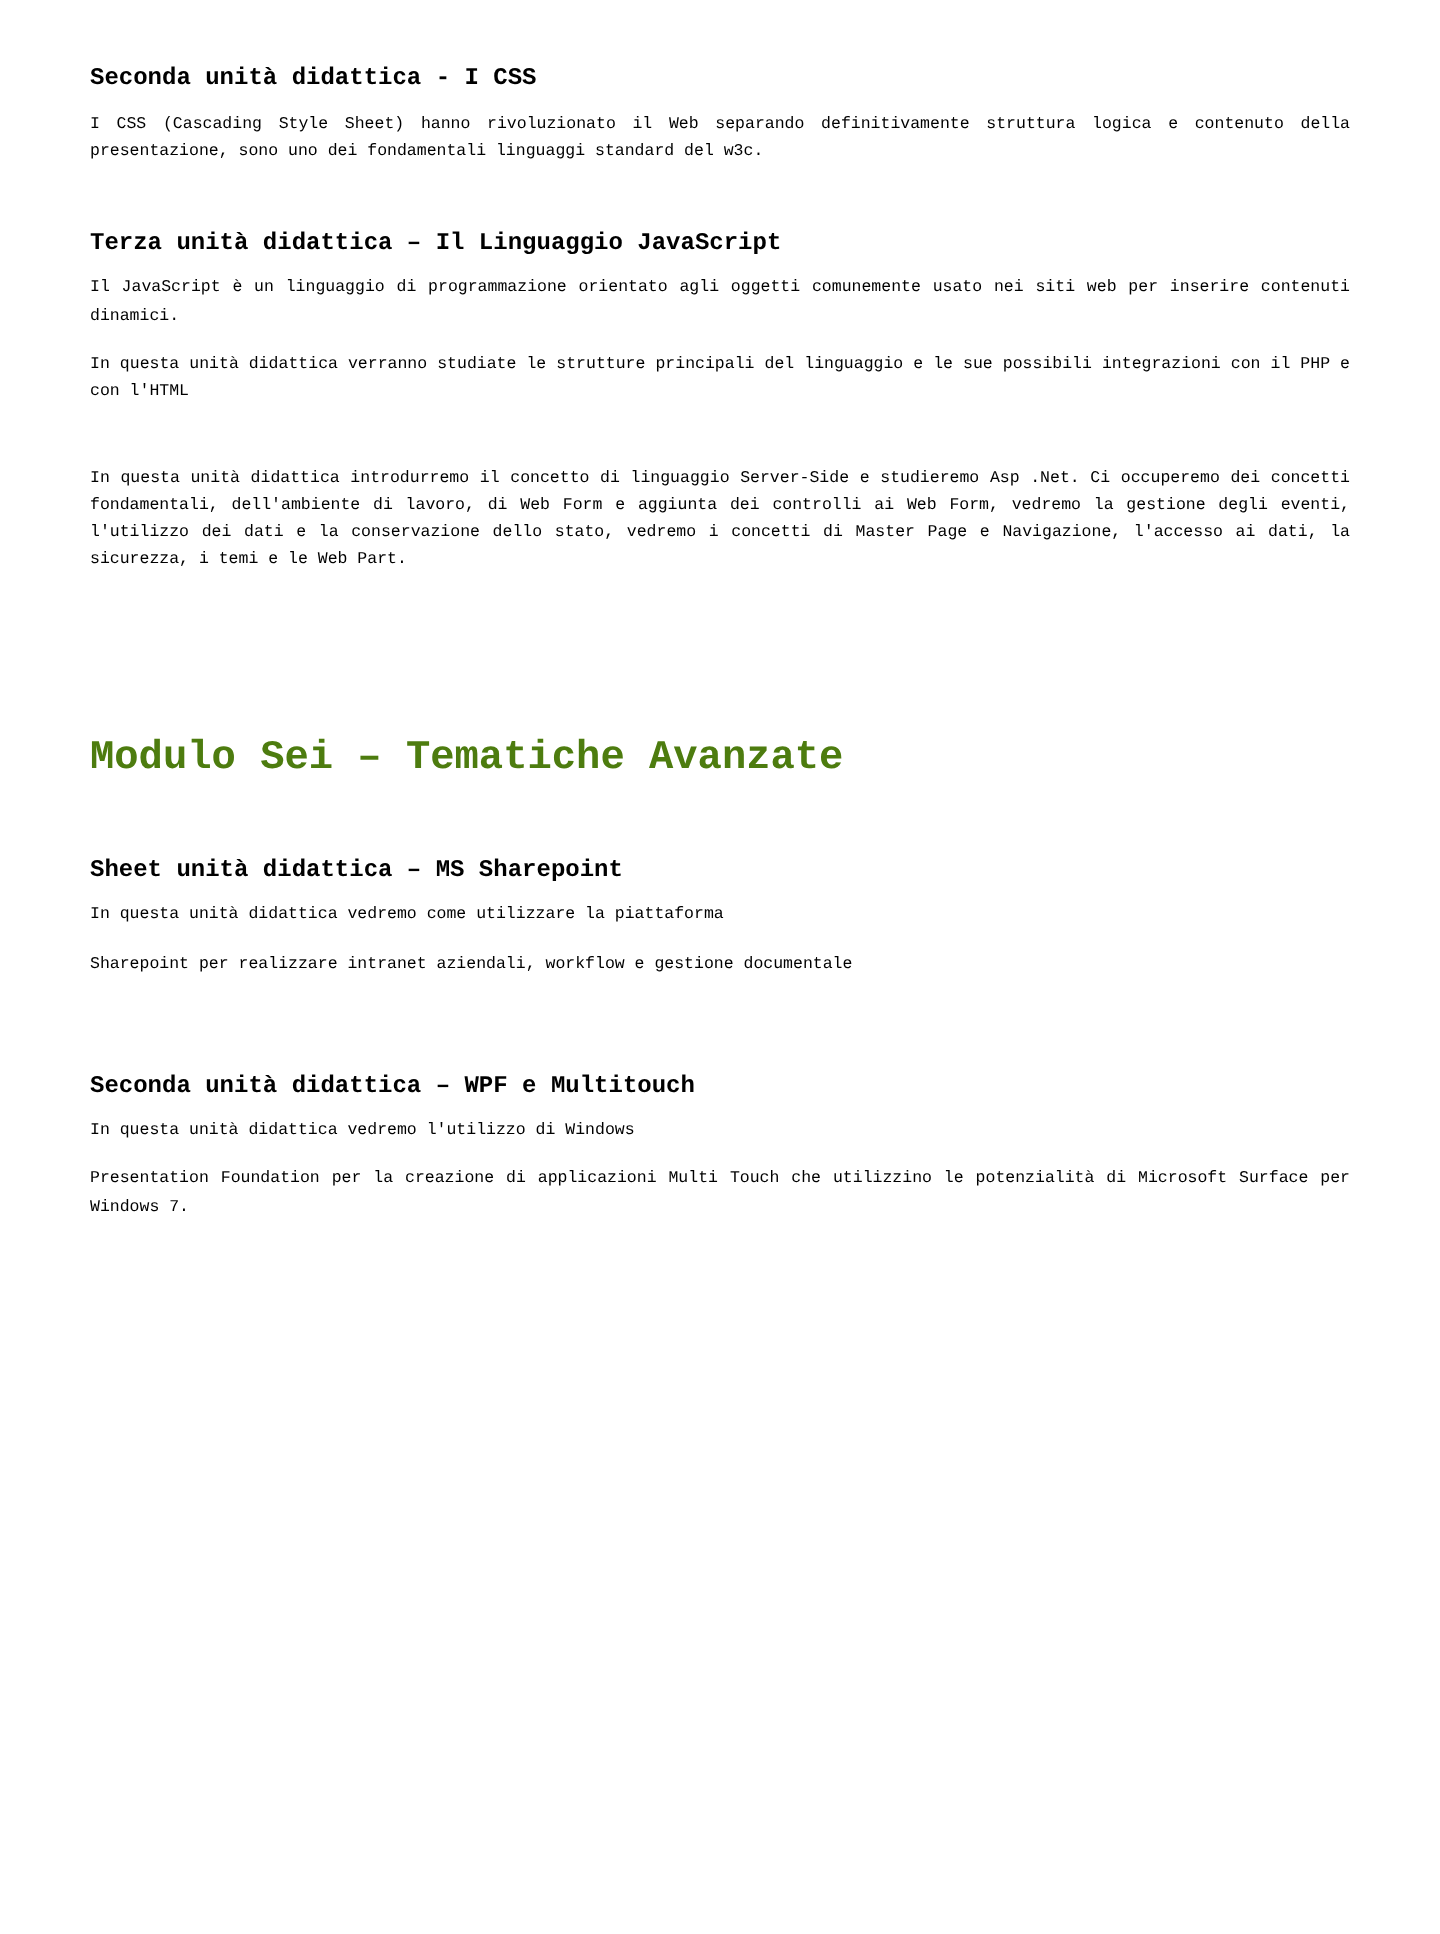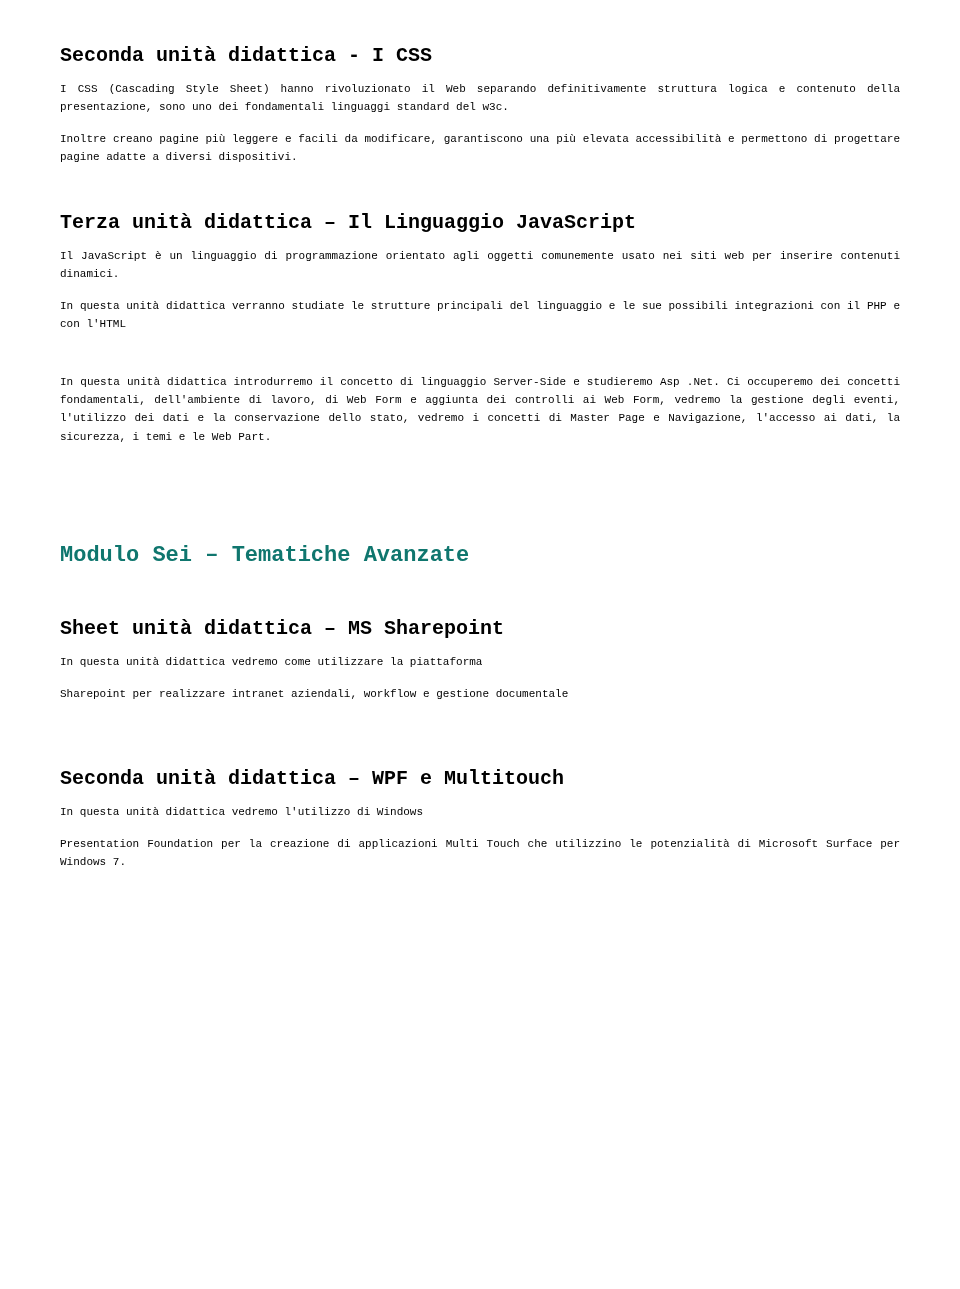--- a/index.html
+++ b/index.html
@@ -15,30 +15,30 @@
       line-height: 1.6;
       color: #000000;
       padding: 40px 60px;
       width: 960px;
       min-height: 1289px;
     }
 
     .section-heading {
       font-family: 'Courier New', Courier, monospace;
       font-weight: bold;
-      font-size: 20px;
+      font-size: 16px;
       margin-bottom: 10px;
     }
 
     .module-heading {
       font-family: 'Courier New', Courier, monospace;
       font-weight: bold;
-      font-size: 22px;
-      color: #0f766e;
-      margin-top: 32px;
+      font-size: 27px;
+      color: #4d7c0f;
+      margin-top: 42px;
       margin-bottom: 20px;
     }
 
     .paragraph {
       font-family: 'Courier New', Courier, monospace;
       font-size: 11px;
       line-height: 1.65;
       text-align: justify;
       margin-bottom: 14px;
     }
@@ -54,21 +54,20 @@
     .spacer {
       height: 20px;
     }
   </style>
 </head>
 <body>
 
 <div class="unit-block">
   <div class="section-heading">Seconda unità didattica - I CSS</div>
   <p class="paragraph">I CSS (Cascading Style Sheet) hanno rivoluzionato il Web separando definitivamente struttura logica e contenuto della presentazione, sono uno dei fondamentali linguaggi standard del w3c.</p>
-  <p class="paragraph">Inoltre creano pagine più leggere e facili da modificare, garantiscono una più elevata accessibilità e permettono di progettare pagine adatte a diversi dispositivi.</p>
 </div>
 
 <div class="spacer"></div>
 
 <div class="unit-block">
   <div class="section-heading">Terza unità didattica – Il Linguaggio JavaScript</div>
   <p class="paragraph">Il JavaScript è un linguaggio di programmazione orientato agli oggetti comunemente usato nei siti web per inserire contenuti dinamici.</p>
   <p class="paragraph">In questa unità didattica verranno studiate le strutture principali del linguaggio e le sue possibili integrazioni con il PHP e con l'HTML</p>
 </div>
 

